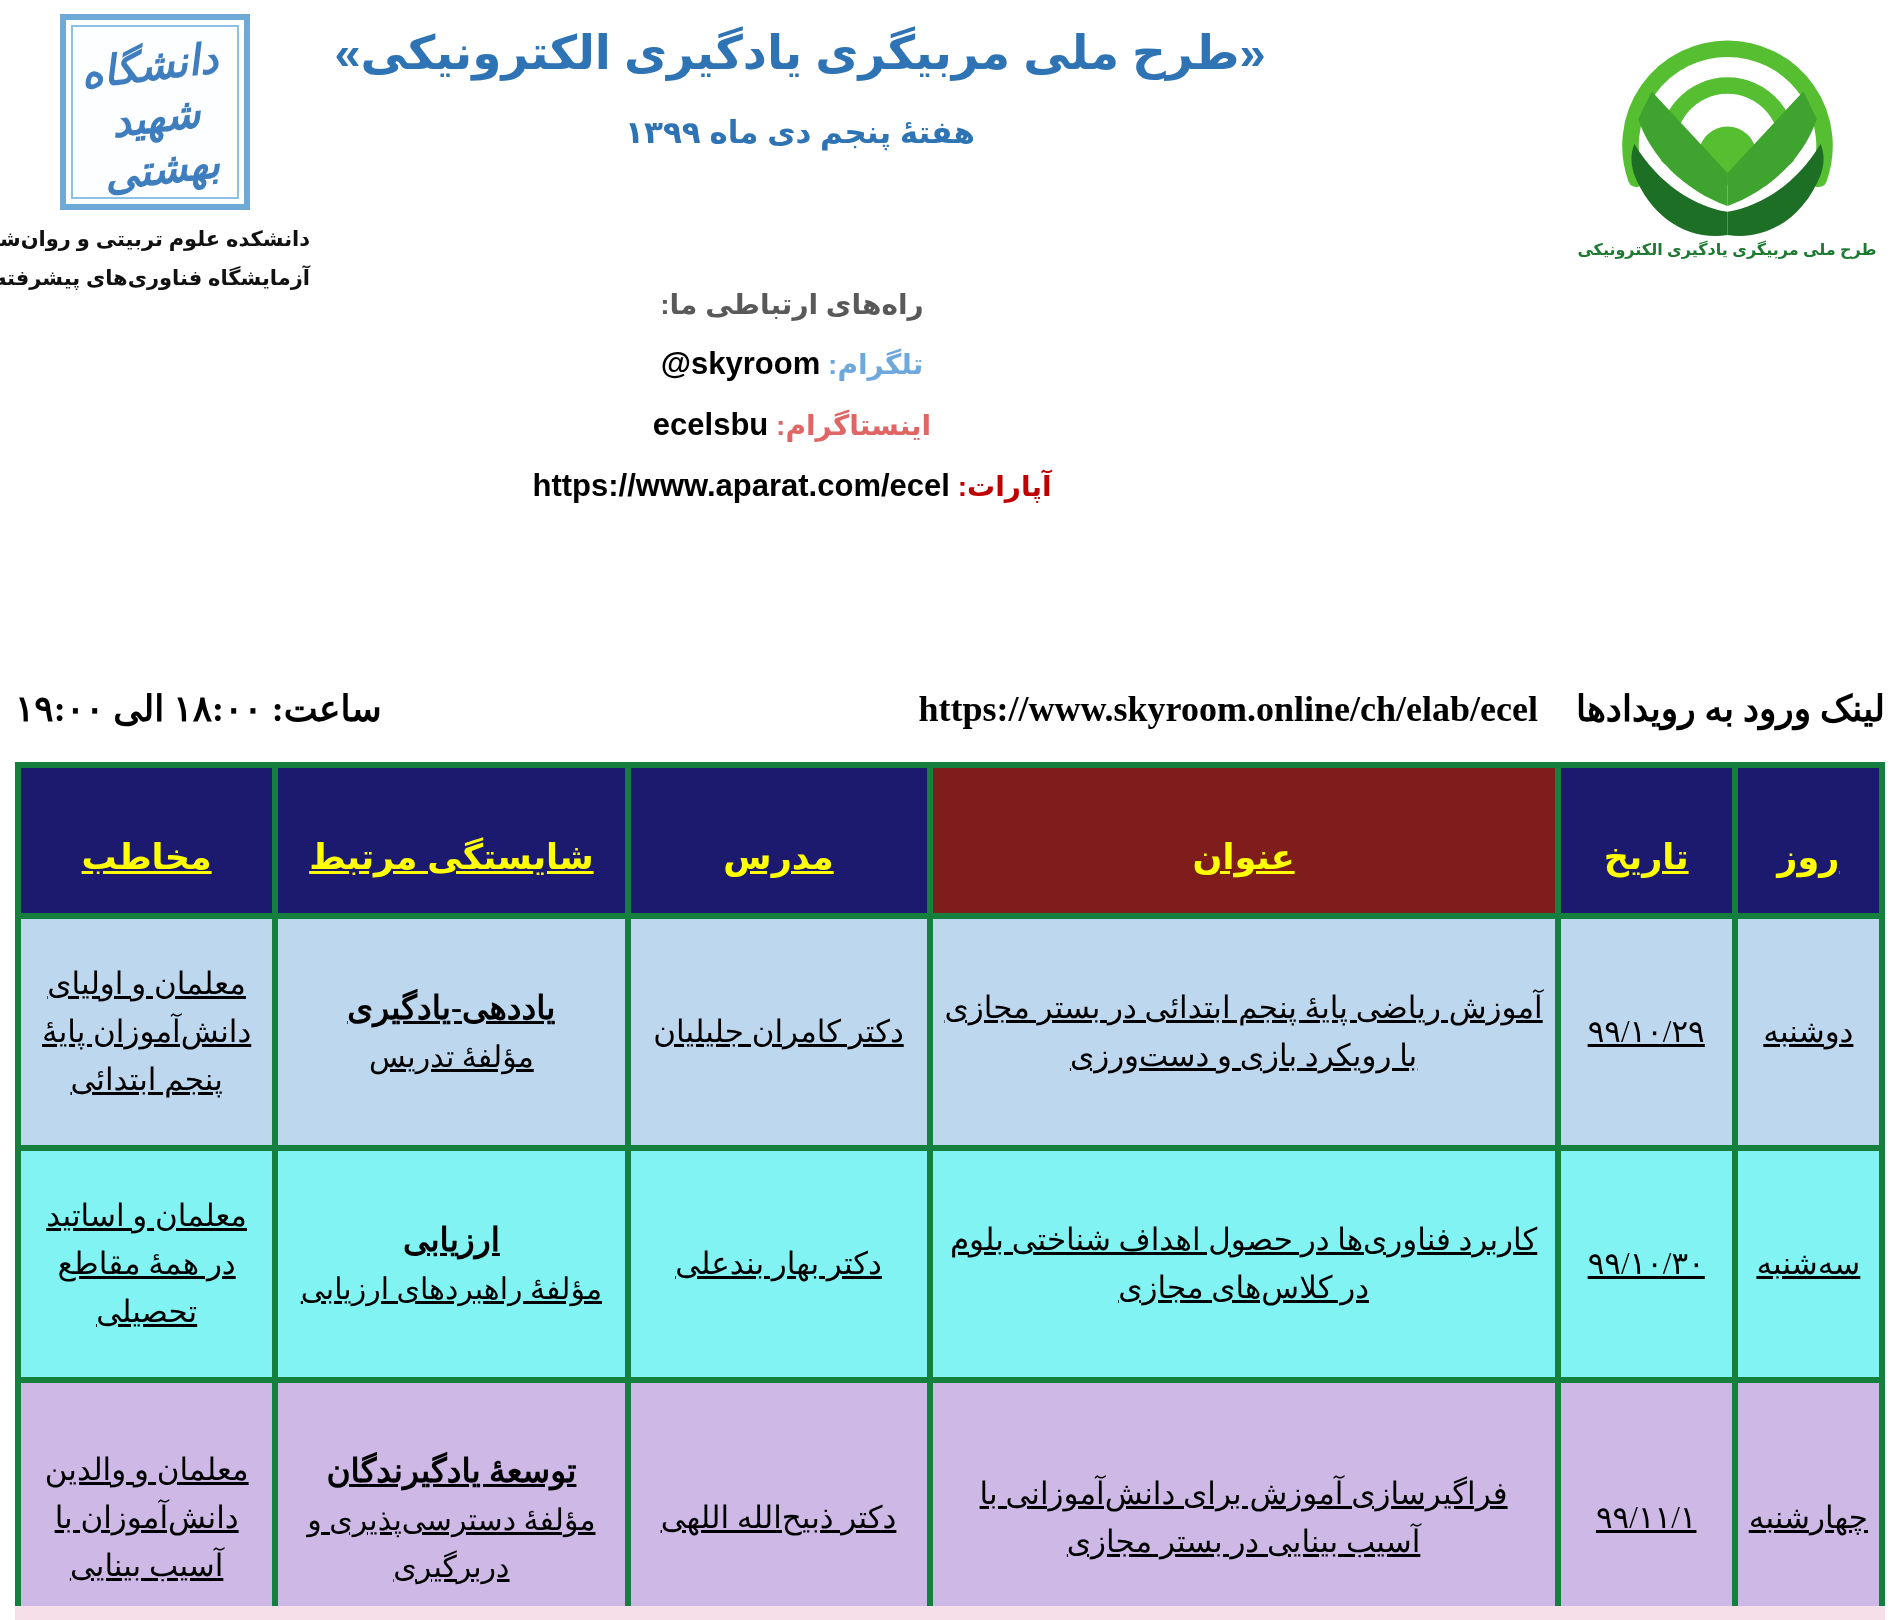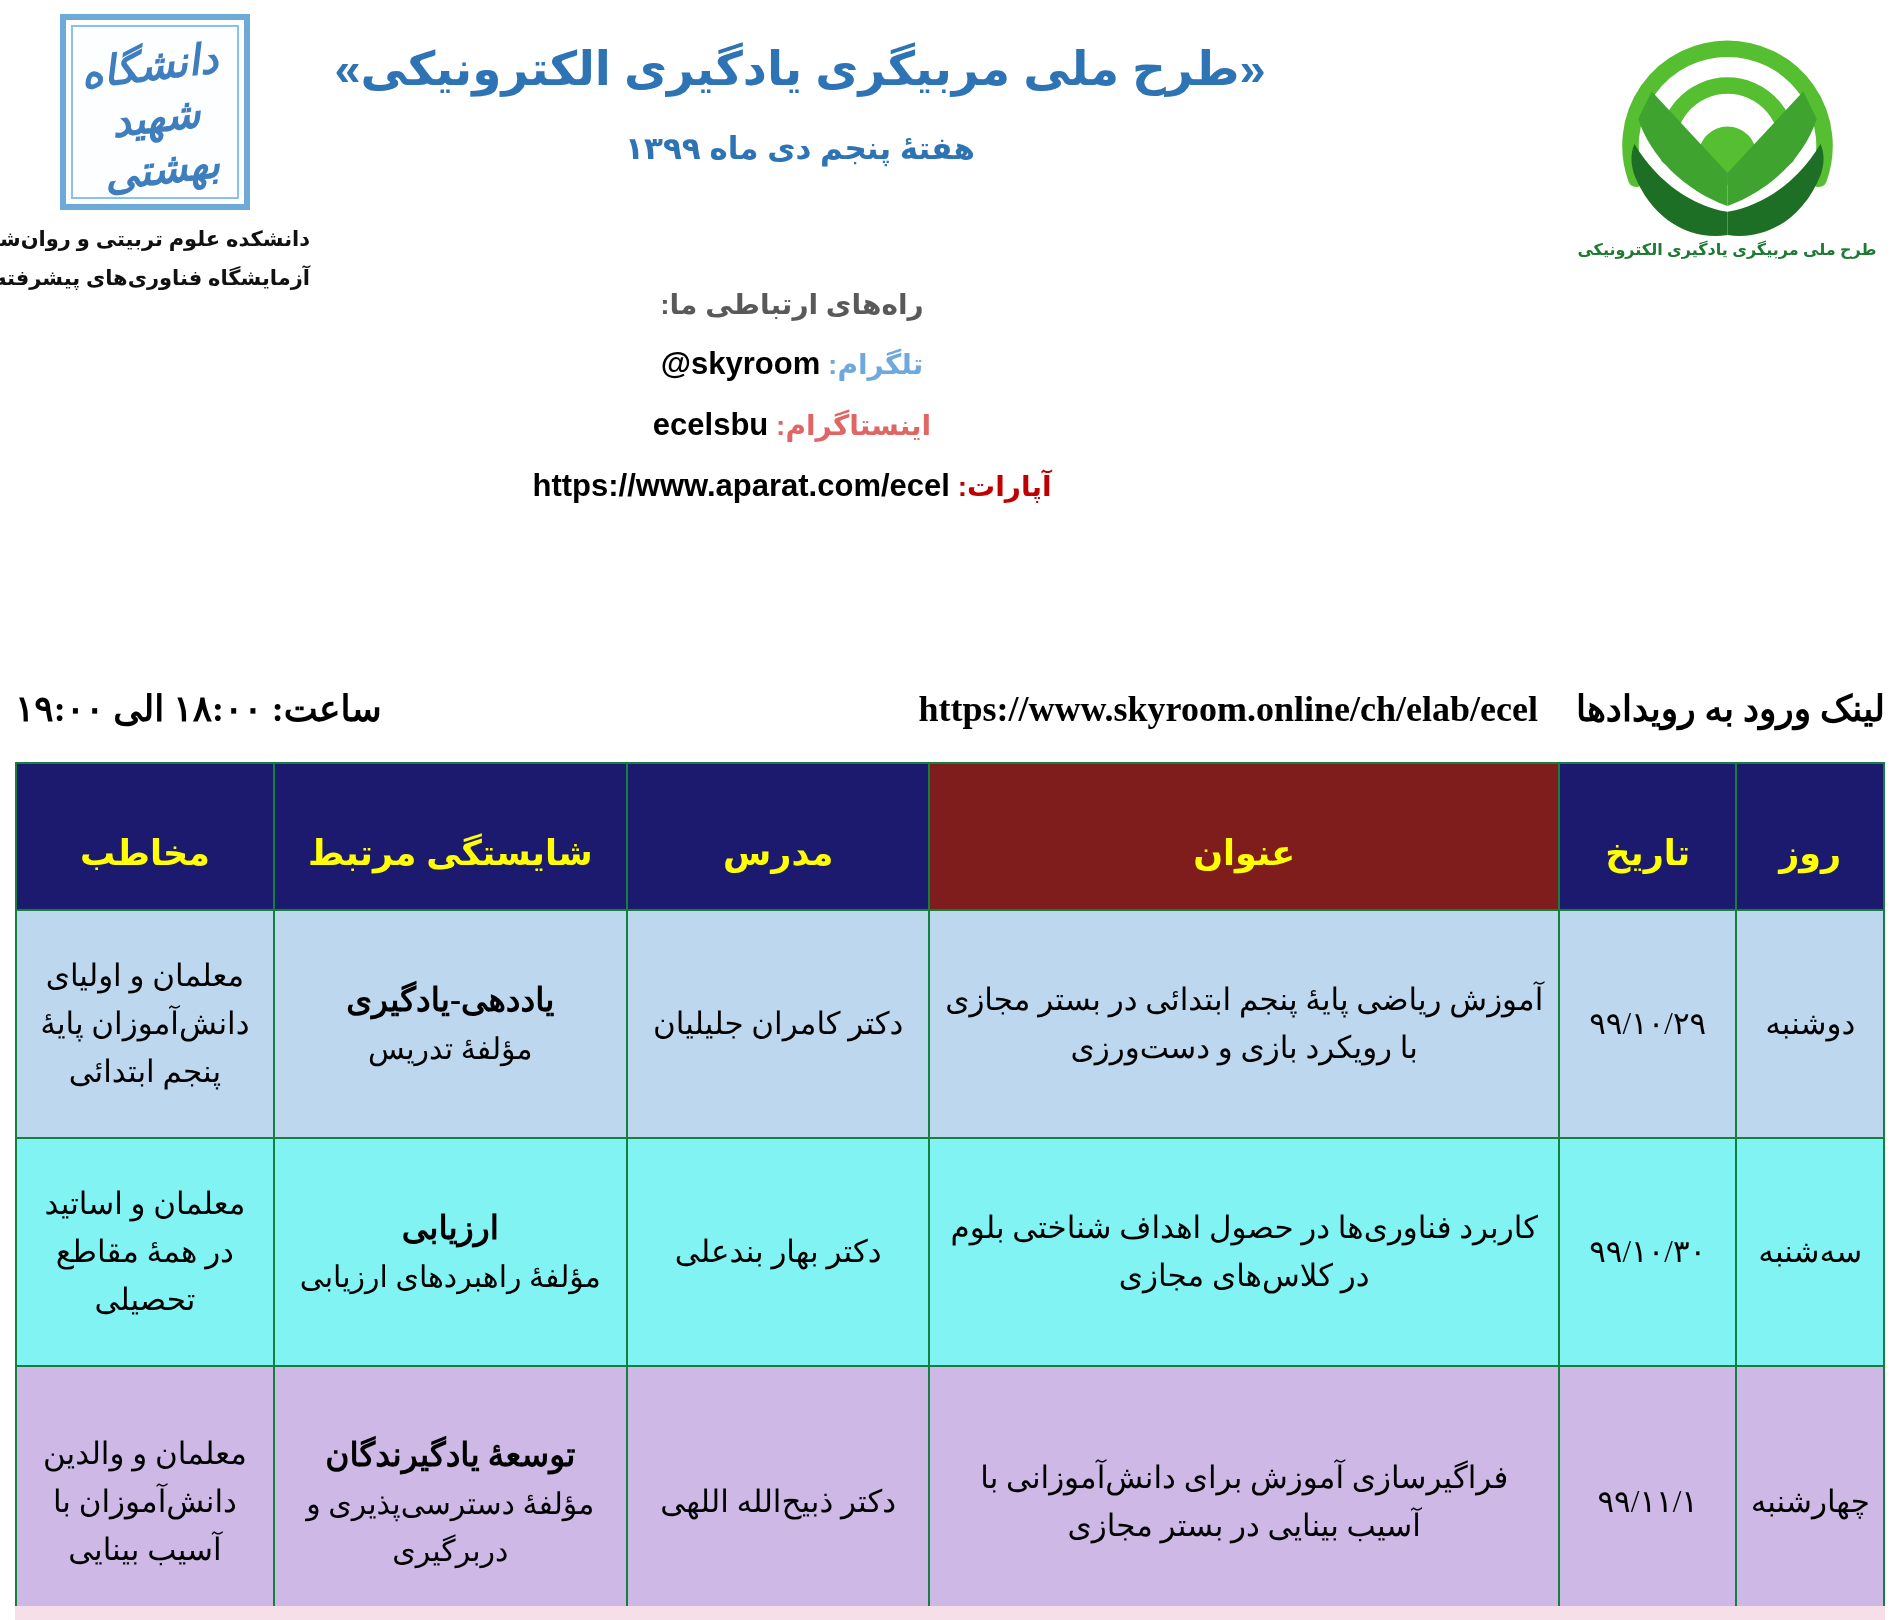--- a/index.html
+++ b/index.html
@@ -8,21 +8,21 @@
     overflow:hidden; direction:rtl;
     font-family:"Liberation Sans","DejaVu Sans",sans-serif;
   }
 
   
   .sbu-block { position:absolute; top:14px; left:0; width:310px; text-align:center; }
   .sbu-box { width:190px; height:196px; margin:0 auto; display:block; }
   .faculty-line { font-weight:bold; color:#111111; font-size:21px; line-height:1.0; margin-top:18px; white-space:nowrap; }
 
   
-  .title-block { position:absolute; top:42px; left:300px; width:1000px; text-align:center; }
+  .title-block { position:absolute; top:26px; left:300px; width:1000px; text-align:center; }
   .page-title { font-size:47px; font-weight:bold; line-height:1.15; }
   .page-subtitle { font-size:31px; font-weight:bold; margin-top:34px; }
 
   
   .ecel-block { position:absolute; top:10px; right:18px; width:310px; text-align:center; }
   .ecel-logo { width:265px; height:228px; display:block; margin:0 auto; }
   .ecel-caption { font-size:16px; font-weight:bold; margin-top:2px; white-space:nowrap; }
 
   
   .contact-block { position:absolute; top:288px; left:292px; width:1000px; text-align:center; }
@@ -39,21 +39,21 @@
     font-size:36px; color:#000000; direction:rtl;
   }
   .link-group { display:flex; align-items:baseline; gap:38px; }
   .link-url { direction:ltr; unicode-bidi:embed; }
 
   
   .schedule {
     position:absolute; top:762px; left:15px; width:1870px;
     border-collapse:collapse; table-layout:fixed; direction:rtl;
   }
-  .schedule th, .schedule td { border:2px solid #15803d; text-align:center; vertical-align:middle; }
+  .schedule th, .schedule td { border:6px solid #15803d; text-align:center; vertical-align:middle;text-decoration:underline; }
   .schedule th {
     height:110px; font-size:35px; font-weight:bold;
     padding-top:34px; vertical-align:middle;
     font-family:"Liberation Sans","DejaVu Sans",sans-serif;
   }
   .schedule td {
     font-family:"Liberation Serif","DejaVu Serif",serif;
     font-size:31px; color:#000000; line-height:1.55; padding:4px 10px;
   }
   .schedule tbody tr:nth-child(1) td, .schedule tbody tr:nth-child(2) td { height:218px; }

